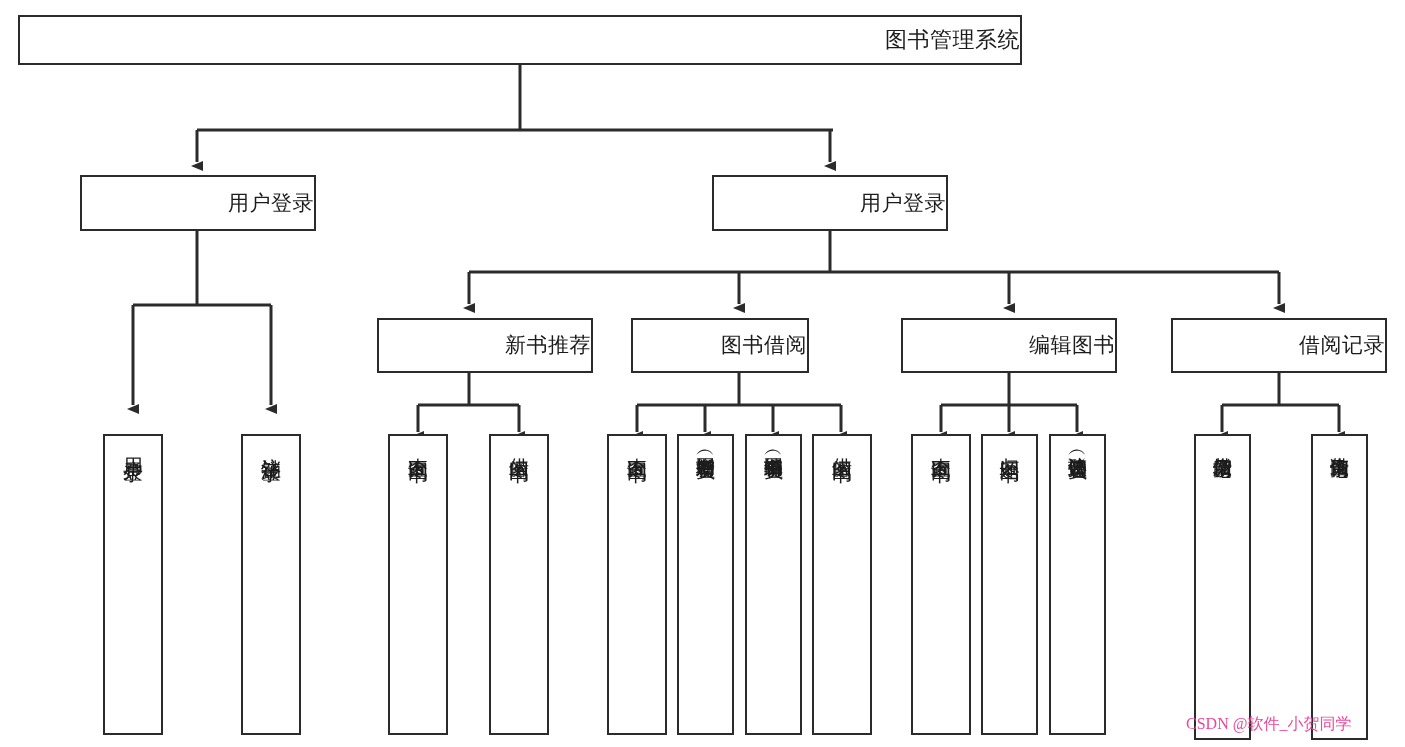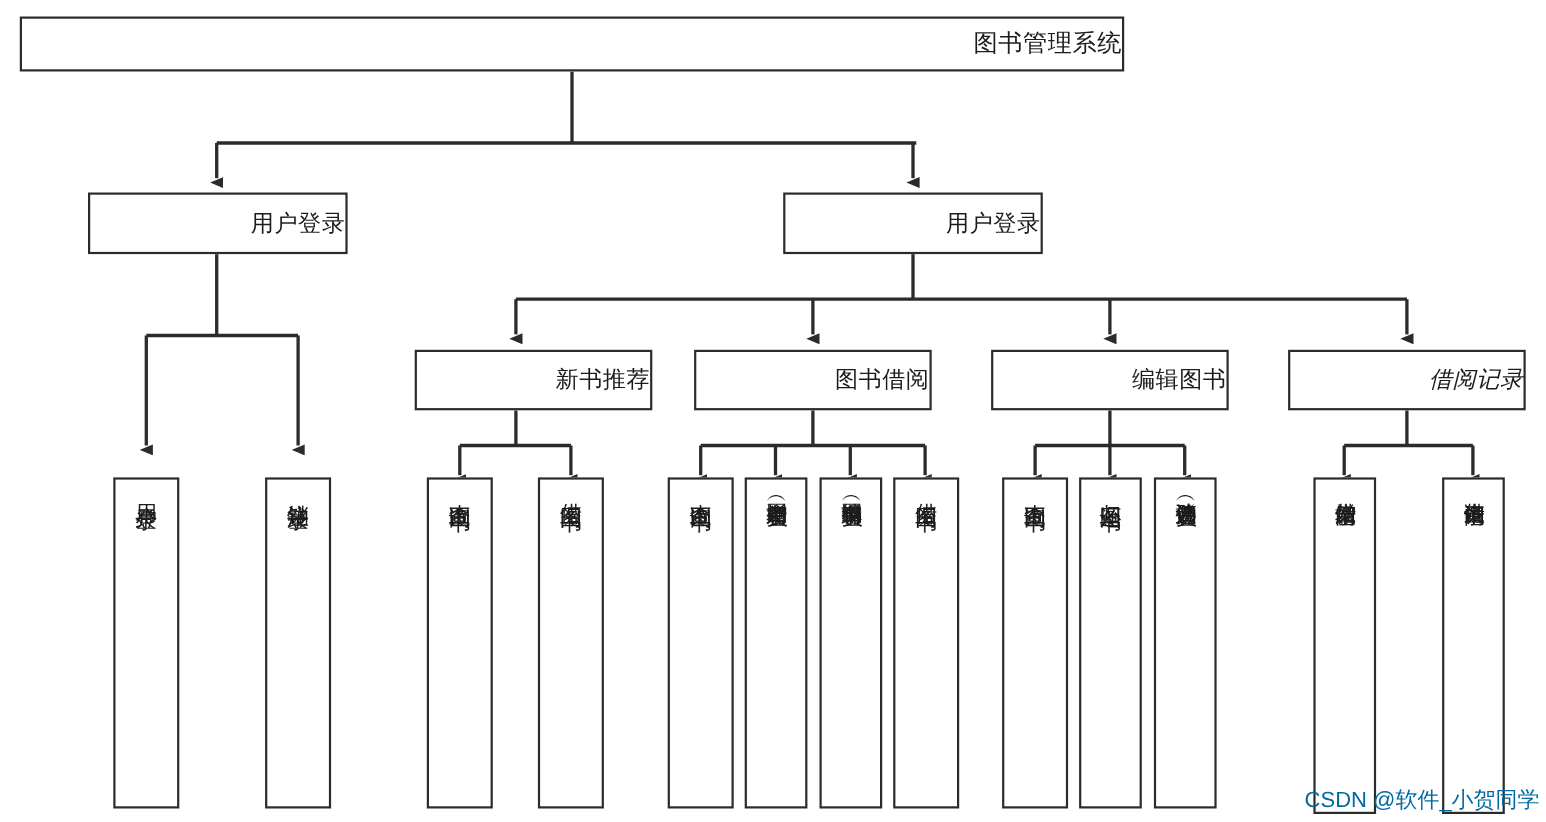--- a/index.html
+++ b/index.html
@@ -63,23 +63,23 @@
     -webkit-writing-mode: vertical-rl;
   }
   .node.vert.tight .node-label {
     font-size: 19px;
     letter-spacing: 0.5px;
   }
   .watermark {
     position: absolute;
     left: 1186px;
     top: 714px;
-    font-size: 20px;
-    color: #0369a1;
-    font-family: Liberation Sans, sans-serif;
+    font-size: 16px;
+    color: #ec4899;
+    font-family: Liberation Serif, serif;
     white-space: nowrap;
     z-index: 5;
     pointer-events: none;
   }
 </style>
 </head>
 <body>
 
 <div id="canvas">
 
@@ -158,27 +158,27 @@
   <div class="node horiz" style="left:80px; top:175px; width:236px; height:56px;">
     <span class="node-label">用户登录</span>
   </div>
   <div class="node horiz" style="left:712px; top:175px; width:236px; height:56px;">
     <span class="node-label">用户登录</span>
   </div>
 
   <div class="node horiz" style="left:361px; top:318px; width:216px; height:55px;margin-left:16px;">
     <span class="node-label">新书推荐</span>
   </div>
-  <div class="node horiz" style="left:631px; top:318px; width:216px; height:55px;">
+  <div class="node horiz" style="left:631px; top:318px; width:178px; height:55px;">
     <span class="node-label">图书借阅</span>
   </div>
   <div class="node horiz" style="left:901px; top:318px; width:216px; height:55px;">
     <span class="node-label">编辑图书</span>
   </div>
-  <div class="node horiz" style="left:1171px; top:318px; width:216px; height:55px;font-style:italic;">
+  <div class="node horiz" style="left:1171px; top:318px; width:216px; height:55px;">
     <span class="node-label">借阅记录</span>
   </div>
 
   <div class="node vert" style="left:103px; top:434px; width:60px; height:301px;">
     <span class="node-label">用户登录</span>
   </div>
   <div class="node vert" style="left:241px; top:434px; width:60px; height:301px;">
     <span class="node-label">注销登录</span>
   </div>
 

